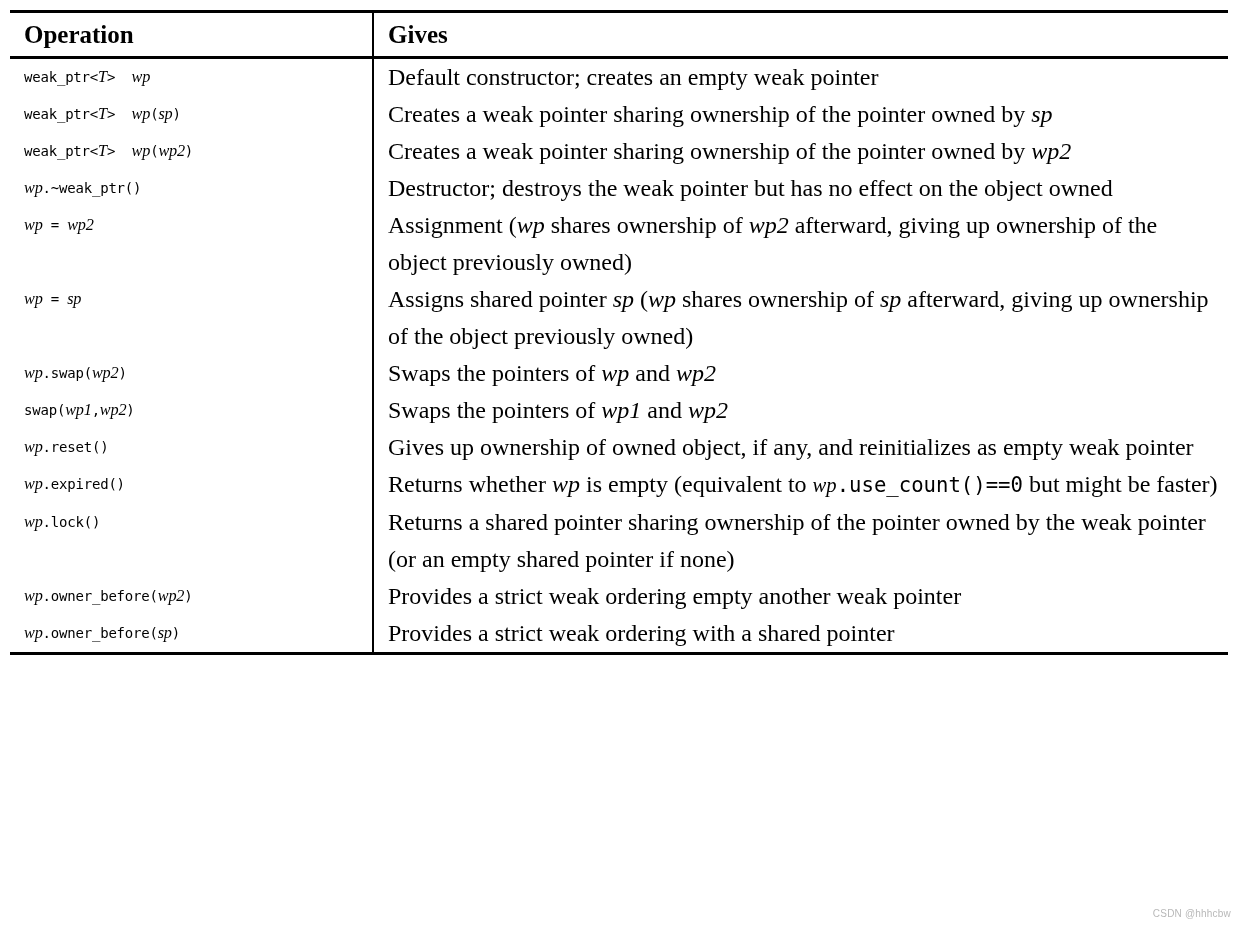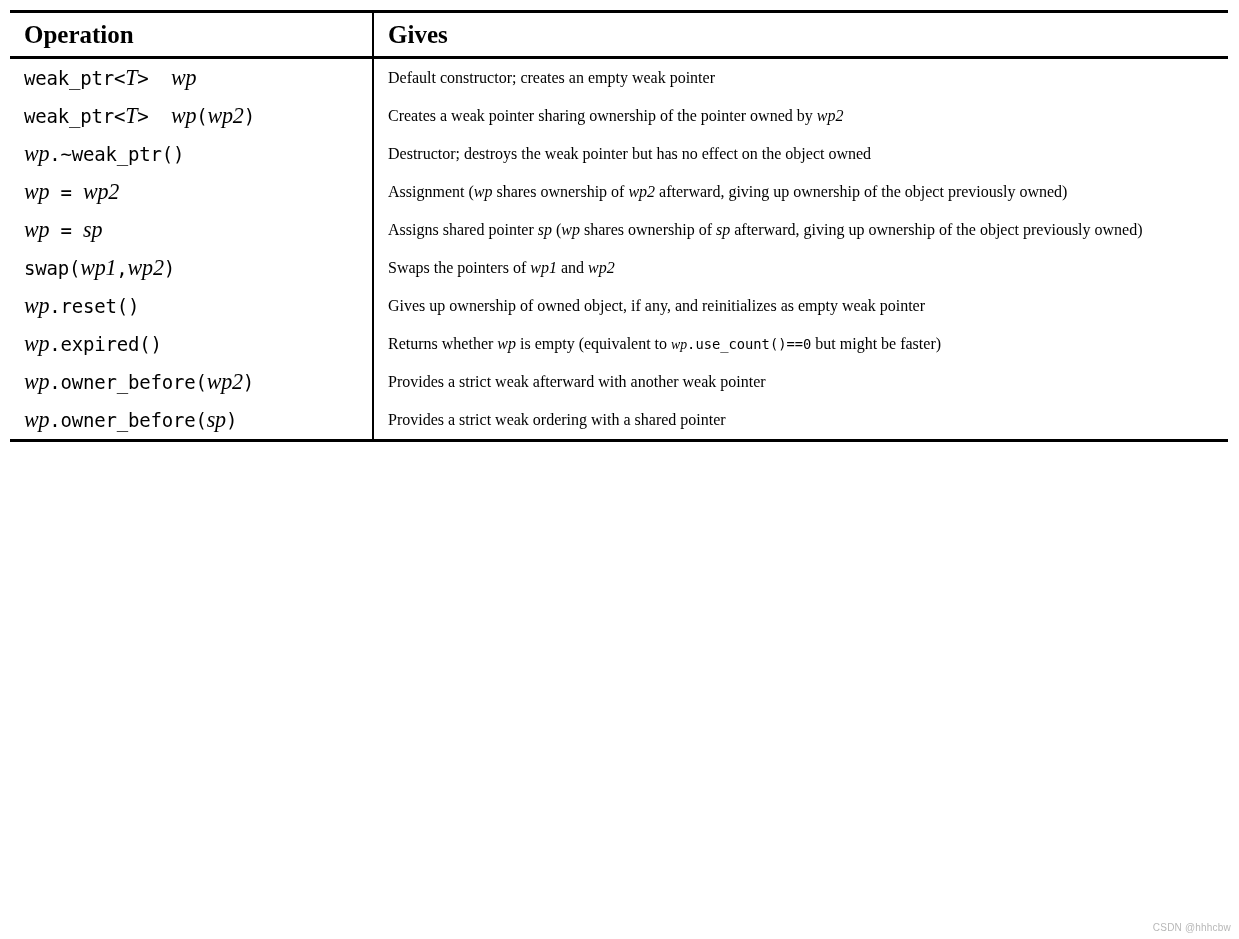--- a/index.html
+++ b/index.html
@@ -61,29 +61,29 @@
   }
 
   td.col-op, td.col-ef {
     vertical-align: top;
     padding: 0;
   }
 
   td.col-op .cellbox {
     padding: 0 10px 0 14px;
     font-family: "DejaVu Sans Mono", "Liberation Mono", monospace;
-    font-size: 19px;
+    font-size: 14px;
     line-height: 37px;
     white-space: nowrap;
     letter-spacing: -0.2px;
   }
   td.col-ef .cellbox {
     padding: 0 8px 0 14px;
     font-family: "Liberation Serif", "DejaVu Serif", serif;
-    font-size: 16px;
+    font-size: 24px;
     line-height: 37px;
   }
 
   
   .mv {
     font-family: "Liberation Serif", "DejaVu Serif", serif;
     font-style: italic;
     font-size: 1.07em;
   }
   td.col-ef .mv {
@@ -103,21 +103,21 @@
   }
   
   .lit {
     font-family: "DejaVu Sans Mono", "Liberation Mono", monospace;
     font-size: 0.86em;
   }
 
   .watermark {
     position: absolute;
     right: 8px;
-    bottom: 6px;
+    bottom: 20px;
     font-family: "Liberation Sans", "DejaVu Sans", sans-serif;
     font-size: 10px;
     color: #b8b8b8;
     letter-spacing: 0.2px;
     user-select: none;
     white-space: nowrap;
   }
 </style>
 </head>
 <body>
@@ -139,20 +139,28 @@
 
       <tr>
         <td class="col-op">
           <div class="cellbox"><span class="op">weak_ptr&lt;<span class="mv in-code">T</span>&gt;&nbsp; <span class="mv in-code">wp</span></span></div>
         </td>
         <td class="col-ef">
           <div class="cellbox"><span>Default constructor; creates an empty weak pointer</span></div>
         </td>
       </tr>
 
+      <tr>
+        <td class="col-op">
+          <div class="cellbox"><span class="op">weak_ptr&lt;<span class="mv in-code">T</span>&gt;&nbsp; <span class="mv in-code">wp</span>(<span class="mv in-code">sp</span>)</span></div>
+        </td>
+        <td class="col-ef">
+          <div class="cellbox"><span>Creates a weak pointer sharing ownership of the pointer owned by <span class="mv">sp</span></span></div>
+        </td>
+      </tr>
 
       <tr>
         <td class="col-op">
           <div class="cellbox"><span class="op">weak_ptr&lt;<span class="mv in-code">T</span>&gt;&nbsp; <span class="mv in-code">wp</span>(<span class="mv in-code">wp2</span>)</span></div>
         </td>
         <td class="col-ef">
           <div class="cellbox"><span>Creates a weak pointer sharing ownership of the pointer owned by <span class="mv">wp2</span></span></div>
         </td>
       </tr>
 
@@ -176,20 +184,28 @@
 
       <tr>
         <td class="col-op">
           <div class="cellbox"><span class="op"><span class="mv in-code">wp</span> = <span class="mv in-code">sp</span></span></div>
         </td>
         <td class="col-ef">
           <div class="cellbox"><span>Assigns shared pointer <span class="mv">sp</span> (<span class="mv">wp</span> shares ownership of <span class="mv">sp</span> afterward, giving up ownership of the object previously owned)</span></div>
         </td>
       </tr>
 
+      <tr>
+        <td class="col-op">
+          <div class="cellbox"><span class="op"><span class="mv in-code">wp</span>.swap(<span class="mv in-code">wp2</span>)</span></div>
+        </td>
+        <td class="col-ef">
+          <div class="cellbox"><span>Swaps the pointers of <span class="mv">wp</span> and <span class="mv">wp2</span></span></div>
+        </td>
+      </tr>
 
       <tr>
         <td class="col-op">
           <div class="cellbox"><span class="op">swap(<span class="mv in-code">wp1</span>,<span class="mv in-code">wp2</span>)</span></div>
         </td>
         <td class="col-ef">
           <div class="cellbox"><span>Swaps the pointers of <span class="mv">wp1</span> and <span class="mv">wp2</span></span></div>
         </td>
       </tr>
 
@@ -205,27 +221,35 @@
 
       <tr>
         <td class="col-op">
           <div class="cellbox"><span class="op"><span class="mv in-code">wp</span>.expired()</span></div>
         </td>
         <td class="col-ef">
           <div class="cellbox"><span>Returns whether <span class="mv">wp</span> is empty (equivalent to <span class="code"><span class="mv">wp</span>.use_count()==0</span> but might be faster)</span></div>
         </td>
       </tr>
 
+      <tr>
+        <td class="col-op">
+          <div class="cellbox"><span class="op"><span class="mv in-code">wp</span>.lock()</span></div>
+        </td>
+        <td class="col-ef">
+          <div class="cellbox"><span>Returns a shared pointer sharing ownership of the pointer owned by the weak pointer (or an empty shared pointer if none)</span></div>
+        </td>
+      </tr>
 
       <tr>
         <td class="col-op">
           <div class="cellbox"><span class="op"><span class="mv in-code">wp</span>.owner_before(<span class="mv in-code">wp2</span>)</span></div>
         </td>
         <td class="col-ef">
-          <div class="cellbox"><span>Provides a strict weak afterward with another weak pointer</span></div>
+          <div class="cellbox"><span>Provides a strict weak ordering empty another weak pointer</span></div>
         </td>
       </tr>
 
       <tr>
         <td class="col-op">
           <div class="cellbox"><span class="op"><span class="mv in-code">wp</span>.owner_before(<span class="mv in-code">sp</span>)</span></div>
         </td>
         <td class="col-ef">
           <div class="cellbox"><span>Provides a strict weak ordering with a shared pointer</span></div>
         </td>

